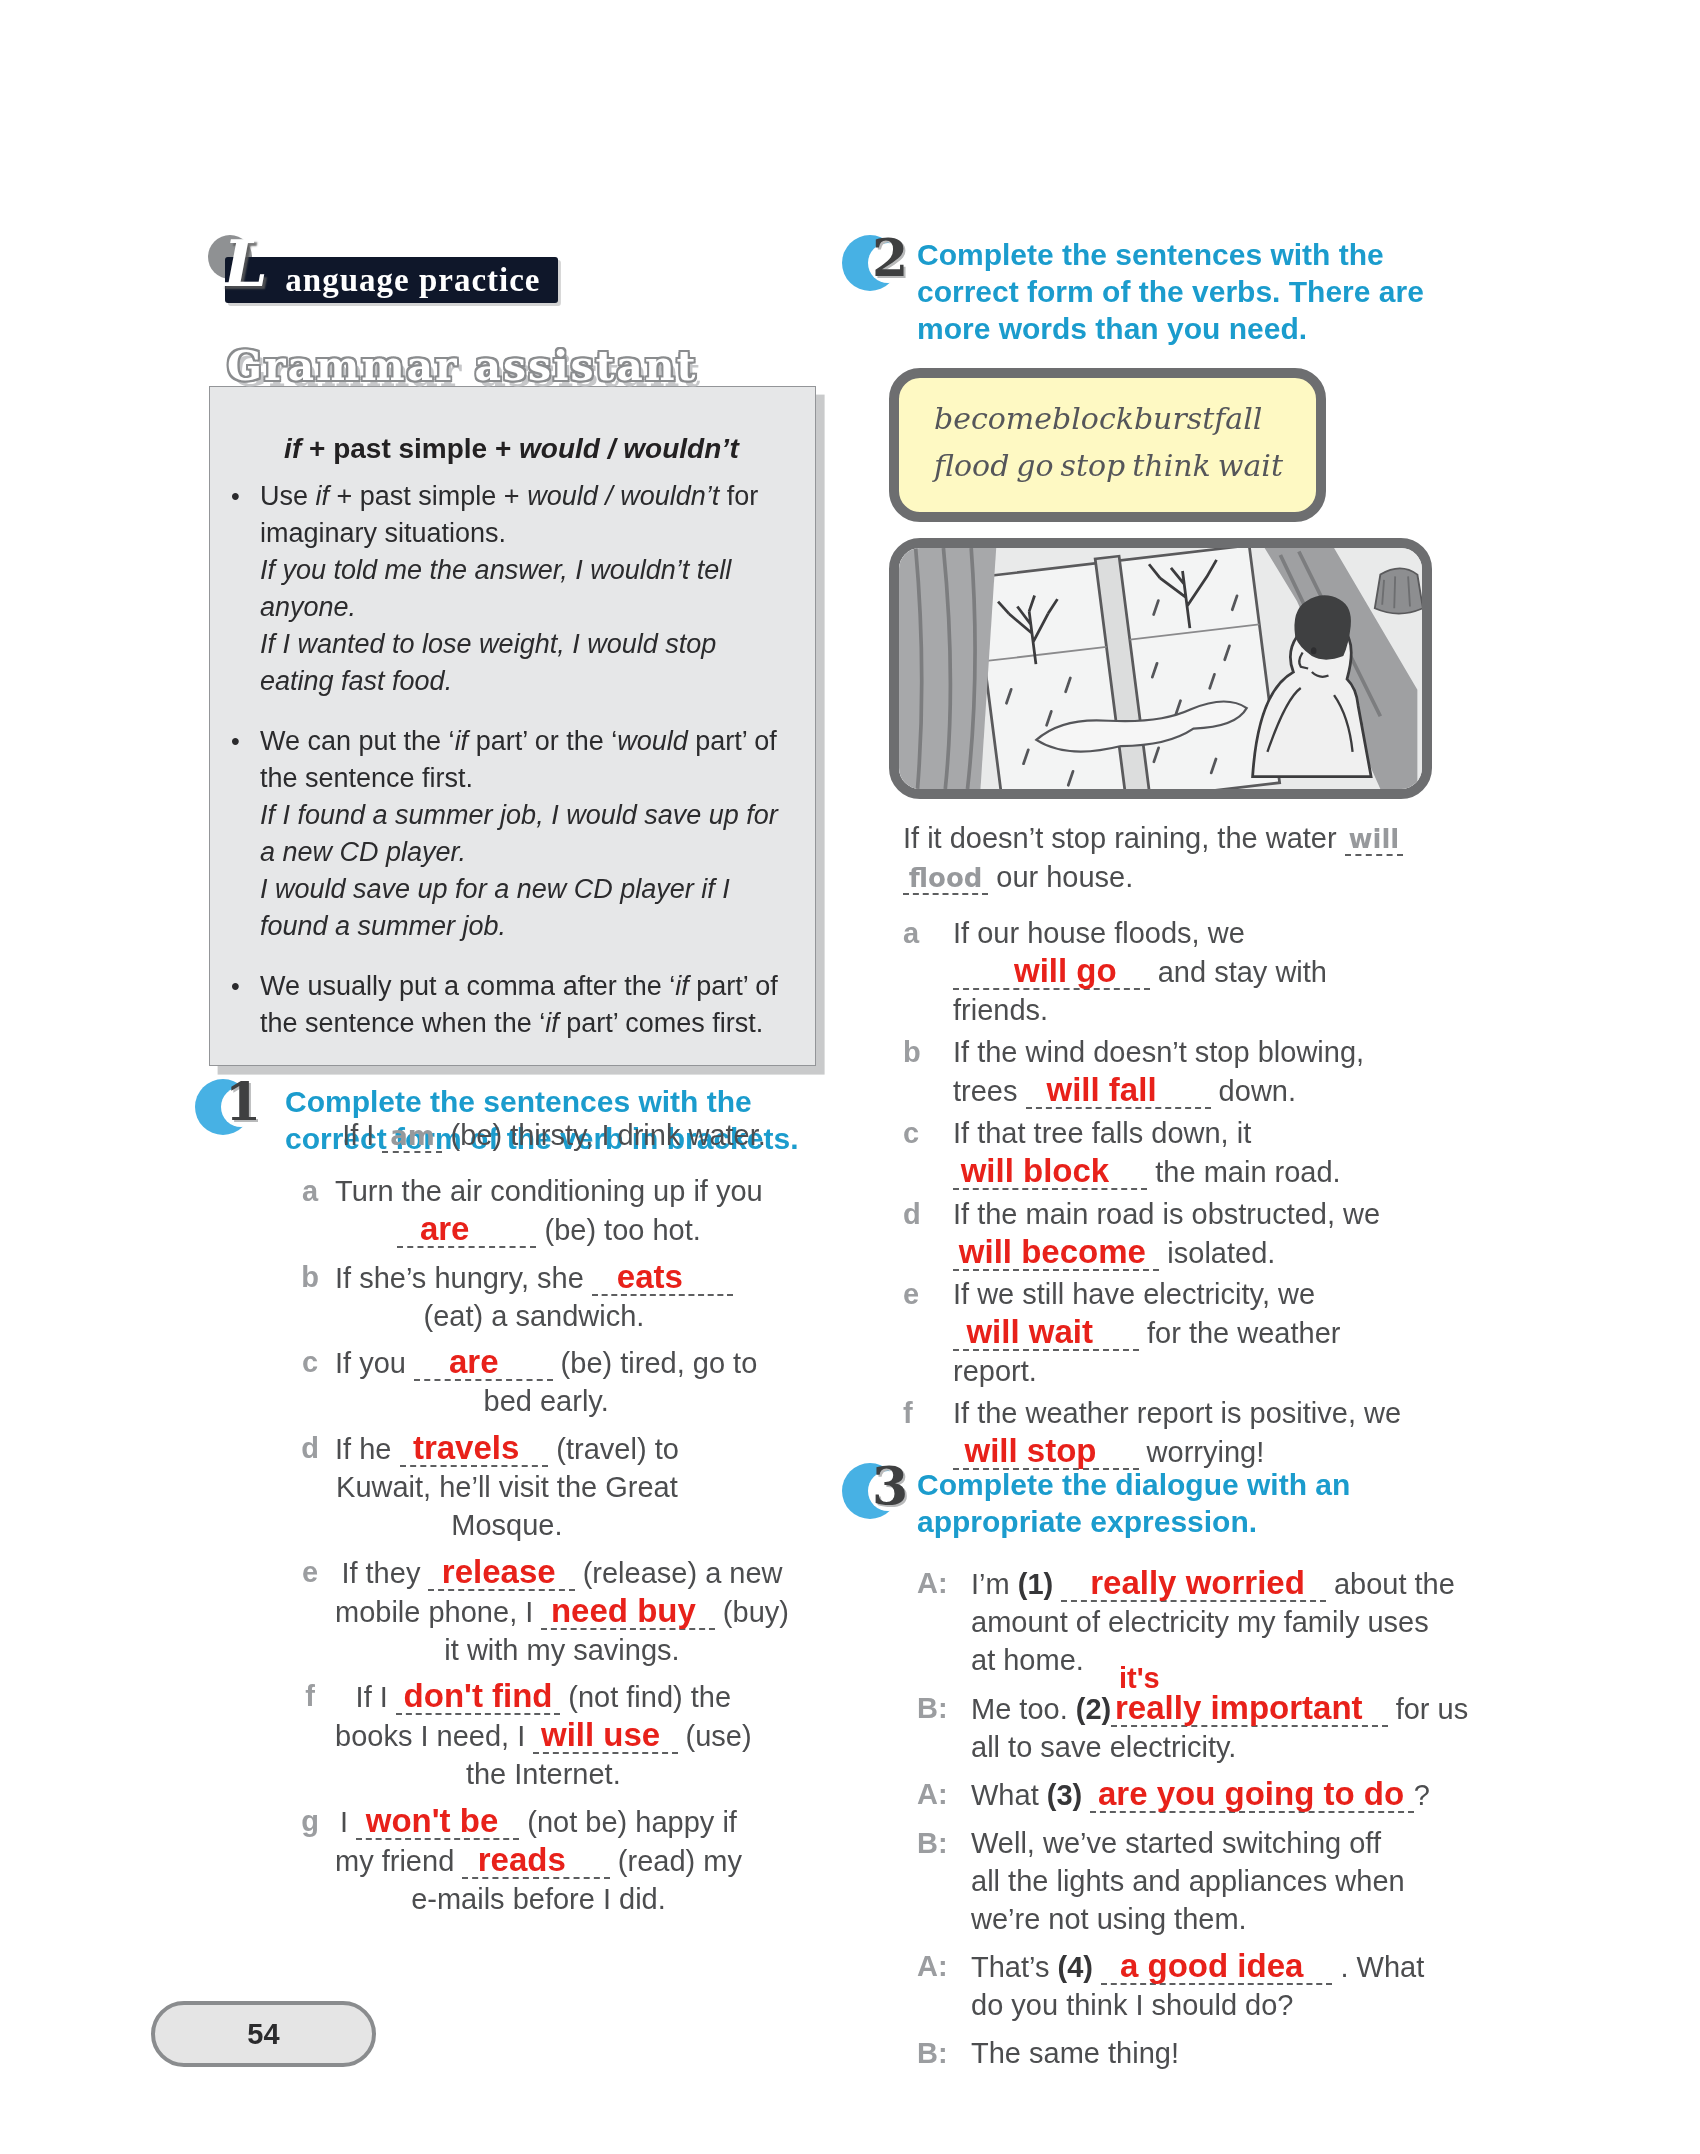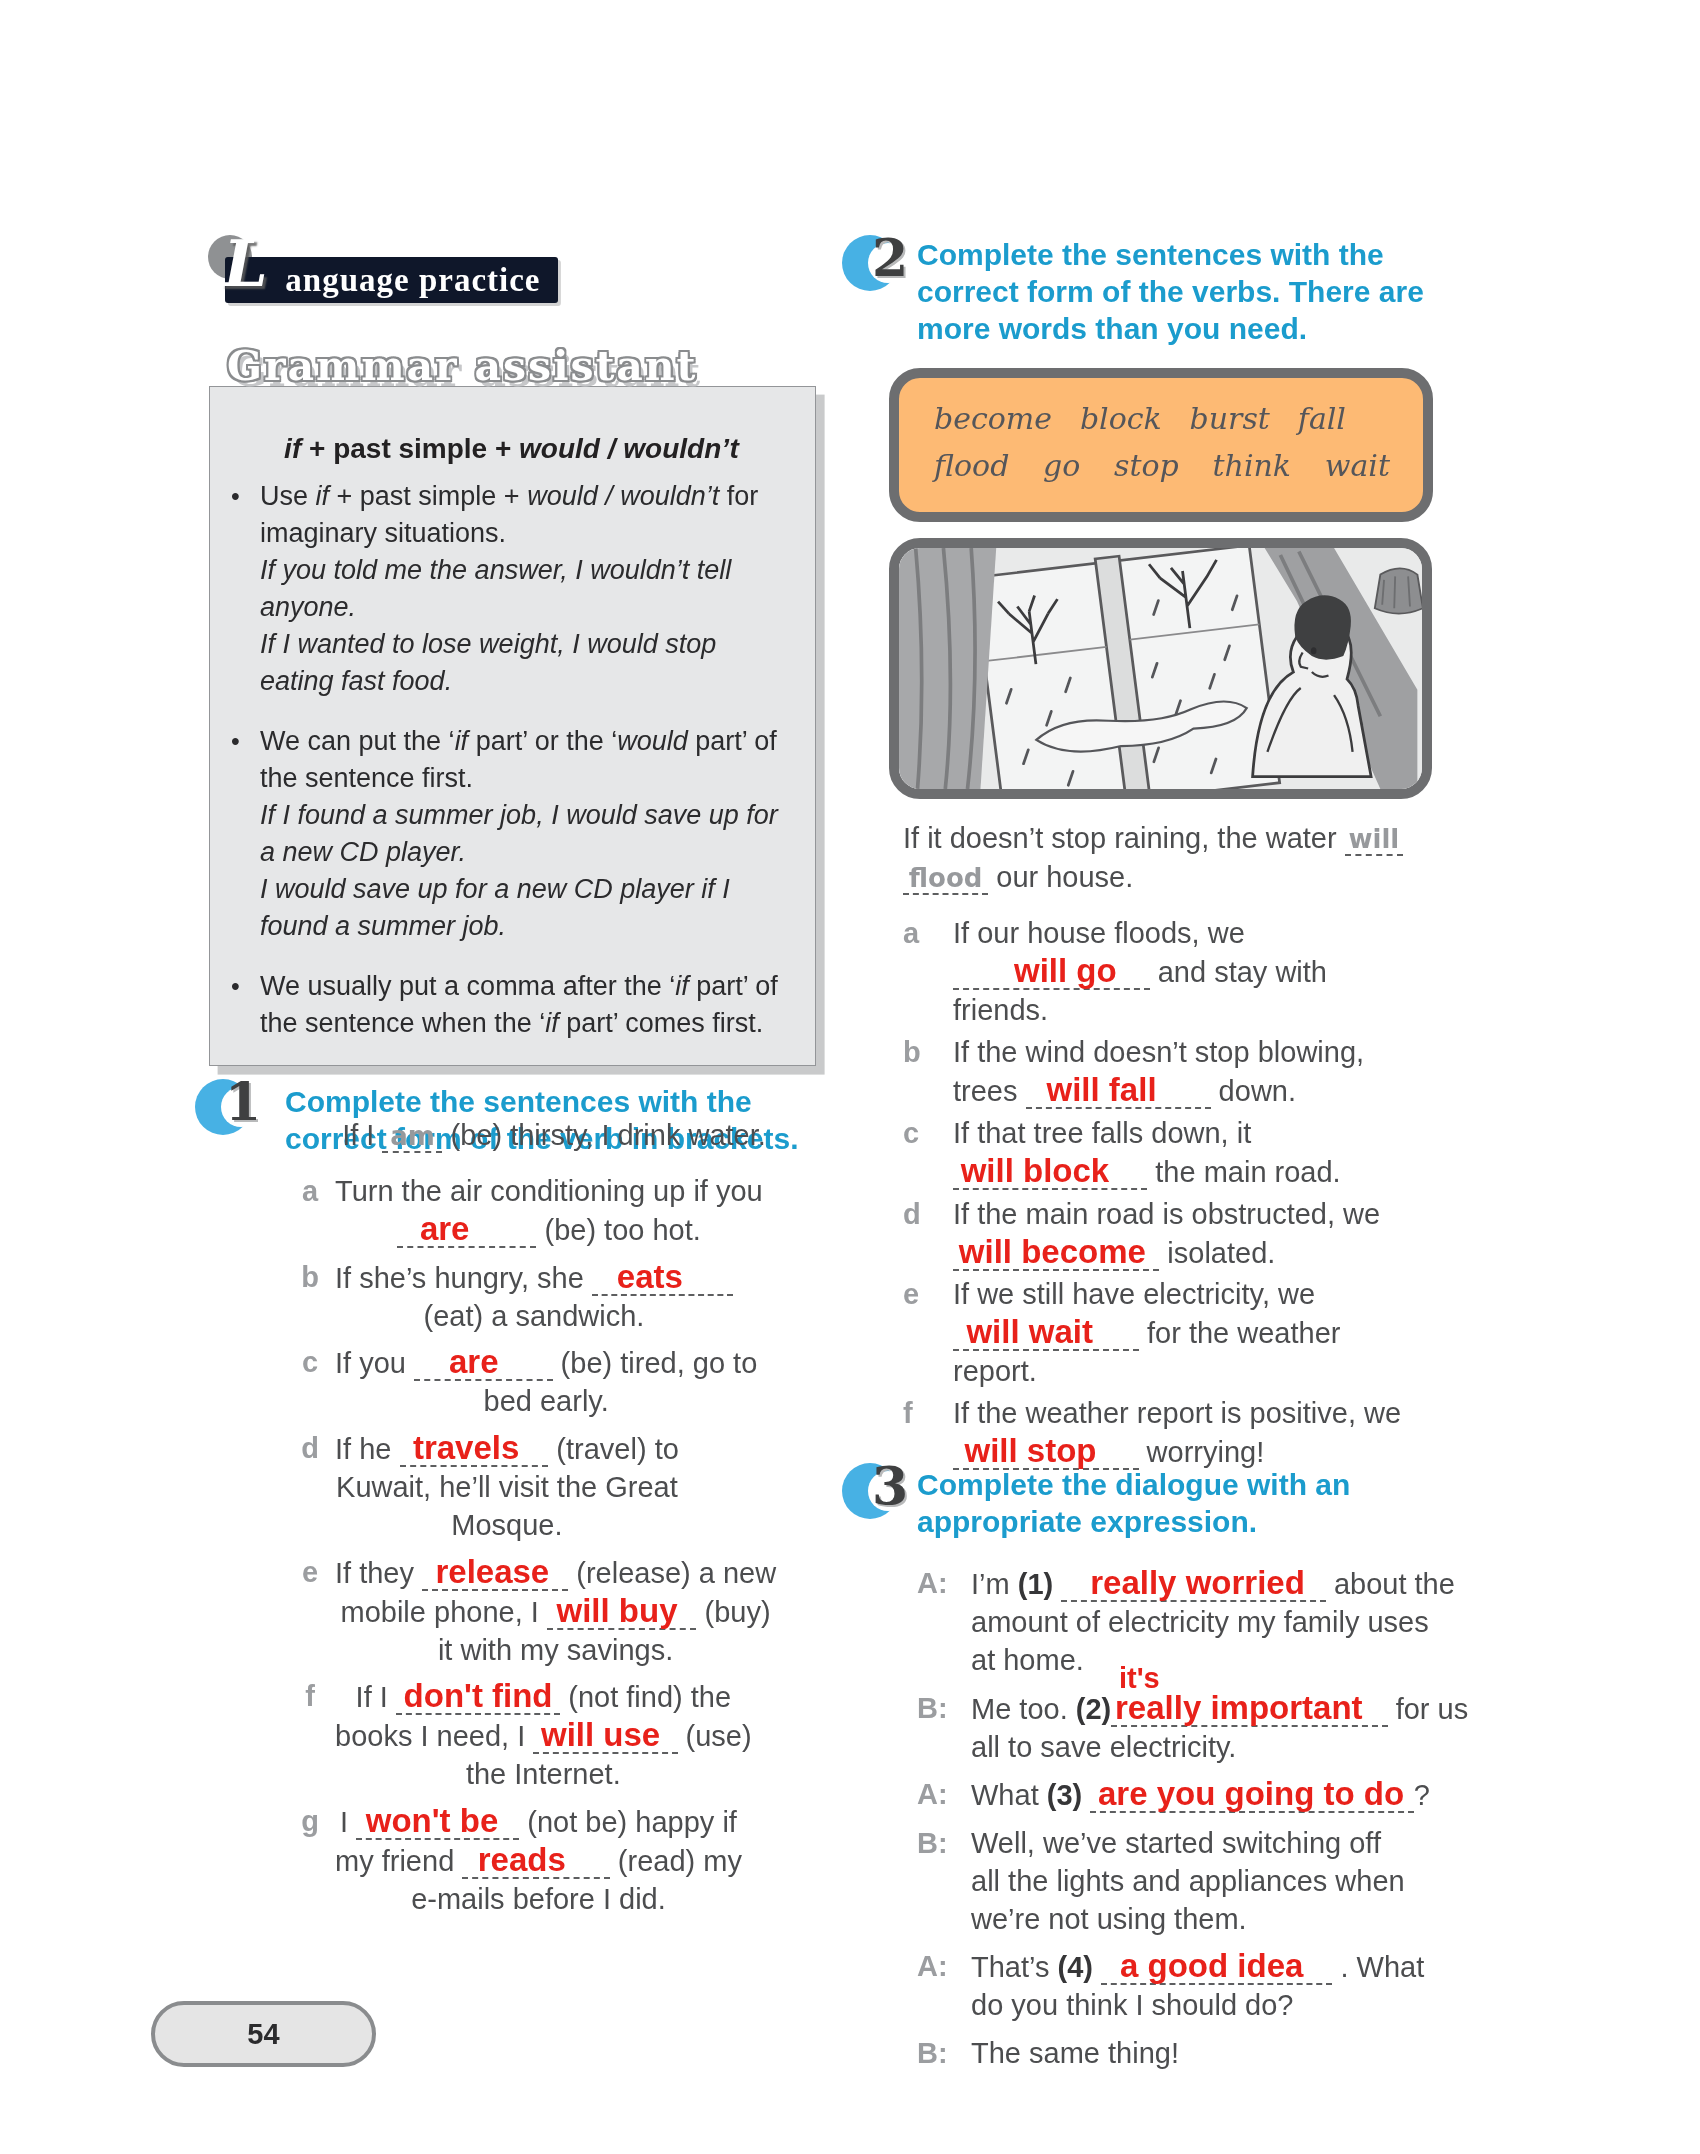--- a/index.html
+++ b/index.html
@@ -50,22 +50,22 @@
   .itext{white-space:nowrap;}
 
   .bl{border-bottom:2.9px dashed #5d5e60;padding:0 11.5px;}
   .red{color:#e8211a;font-weight:bold;font-size:33px;font-family:"Liberation Sans",sans-serif;}
   .hw{color:#97999c;font-weight:bold;font-size:26px;font-family:"DejaVu Sans",sans-serif;}
   .dk{color:#363638;}
   .rel{position:relative;}
   .above{position:absolute;top:-34px;left:7.7px;font-size:29px;white-space:nowrap;}
 
   
-  .wordbank{position:absolute;left:889px;top:368px;width:544px;height:154px;box-sizing:border-box;
-            background:#fdba74;border:10.6px solid #6d6e70;border-radius:31px;padding:23px 33px 0 35px;}
+  .wordbank{position:absolute;left:889px;top:368px;width:437px;height:154px;box-sizing:border-box;
+            background:#fef9c3;border:10.6px solid #6d6e70;border-radius:31px;padding:23px 33px 0 35px;}
   .wb-row{display:flex;justify-content:space-between;font-family:"DejaVu Serif",serif;font-style:italic;
           font-size:30px;color:#55565a;margin-bottom:11.5px;}
   .wb-row1{padding-right:44px;}
 
   
   .illus{position:absolute;left:889px;top:538px;width:543px;height:261px;box-sizing:border-box;
          border:10.6px solid #6d6e70;border-radius:31px;overflow:hidden;background:#eceded;}
   .illus svg{display:block;width:100%;height:100%;}
 
   
@@ -125,21 +125,21 @@
     <div class="item">
       <div class="letter">c</div>
       <div class="itext">If you <span class="bl" style="padding:0 54px 0 35px"><span class="red">are</span></span> (be) tired, go to<br>bed early.</div>
     </div>
     <div class="item">
       <div class="letter">d</div>
       <div class="itext">If he <span class="bl" style="padding:0 29px 0 13.4px"><span class="red">travels</span></span> (travel) to<br>Kuwait, he’ll visit the Great<br>Mosque.</div>
     </div>
     <div class="item">
       <div class="letter">e</div>
-      <div class="itext">If they <span class="bl" style="padding:0 19px 0 13.4px"><span class="red">release</span></span> (release) a new<br>mobile phone, I <span class="bl" style="padding:0 19px 0 9.6px"><span class="red">will buy</span></span> (buy)<br>it with my savings.</div>
+      <div class="itext">If they <span class="bl" style="padding:0 19px 0 13.4px"><span class="red">release</span></span> (release) a new<br>mobile phone, I <span class="bl" style="padding:0 19px 0 9.6px"><span class="red">need buy</span></span> (buy)<br>it with my savings.</div>
     </div>
     <div class="item">
       <div class="letter">f</div>
       <div class="itext">If I <span class="bl" style="padding:0 7.7px"><span class="red">don't find</span></span> (not find) the<br>books I need, I <span class="bl" style="padding:0 17.3px 0 7.7px"><span class="red">will use</span></span> (use)<br>the Internet.</div>
     </div>
     <div class="item">
       <div class="letter">g</div>
       <div class="itext">I <span class="bl" style="padding:0 21px 0 9.6px"><span class="red">won't be</span></span> (not be) happy if<br>my friend <span class="bl" style="padding:0 44px 0 15.4px"><span class="red">reads</span></span> (read) my<br>e-mails before I did.</div>
     </div>
   </div>

